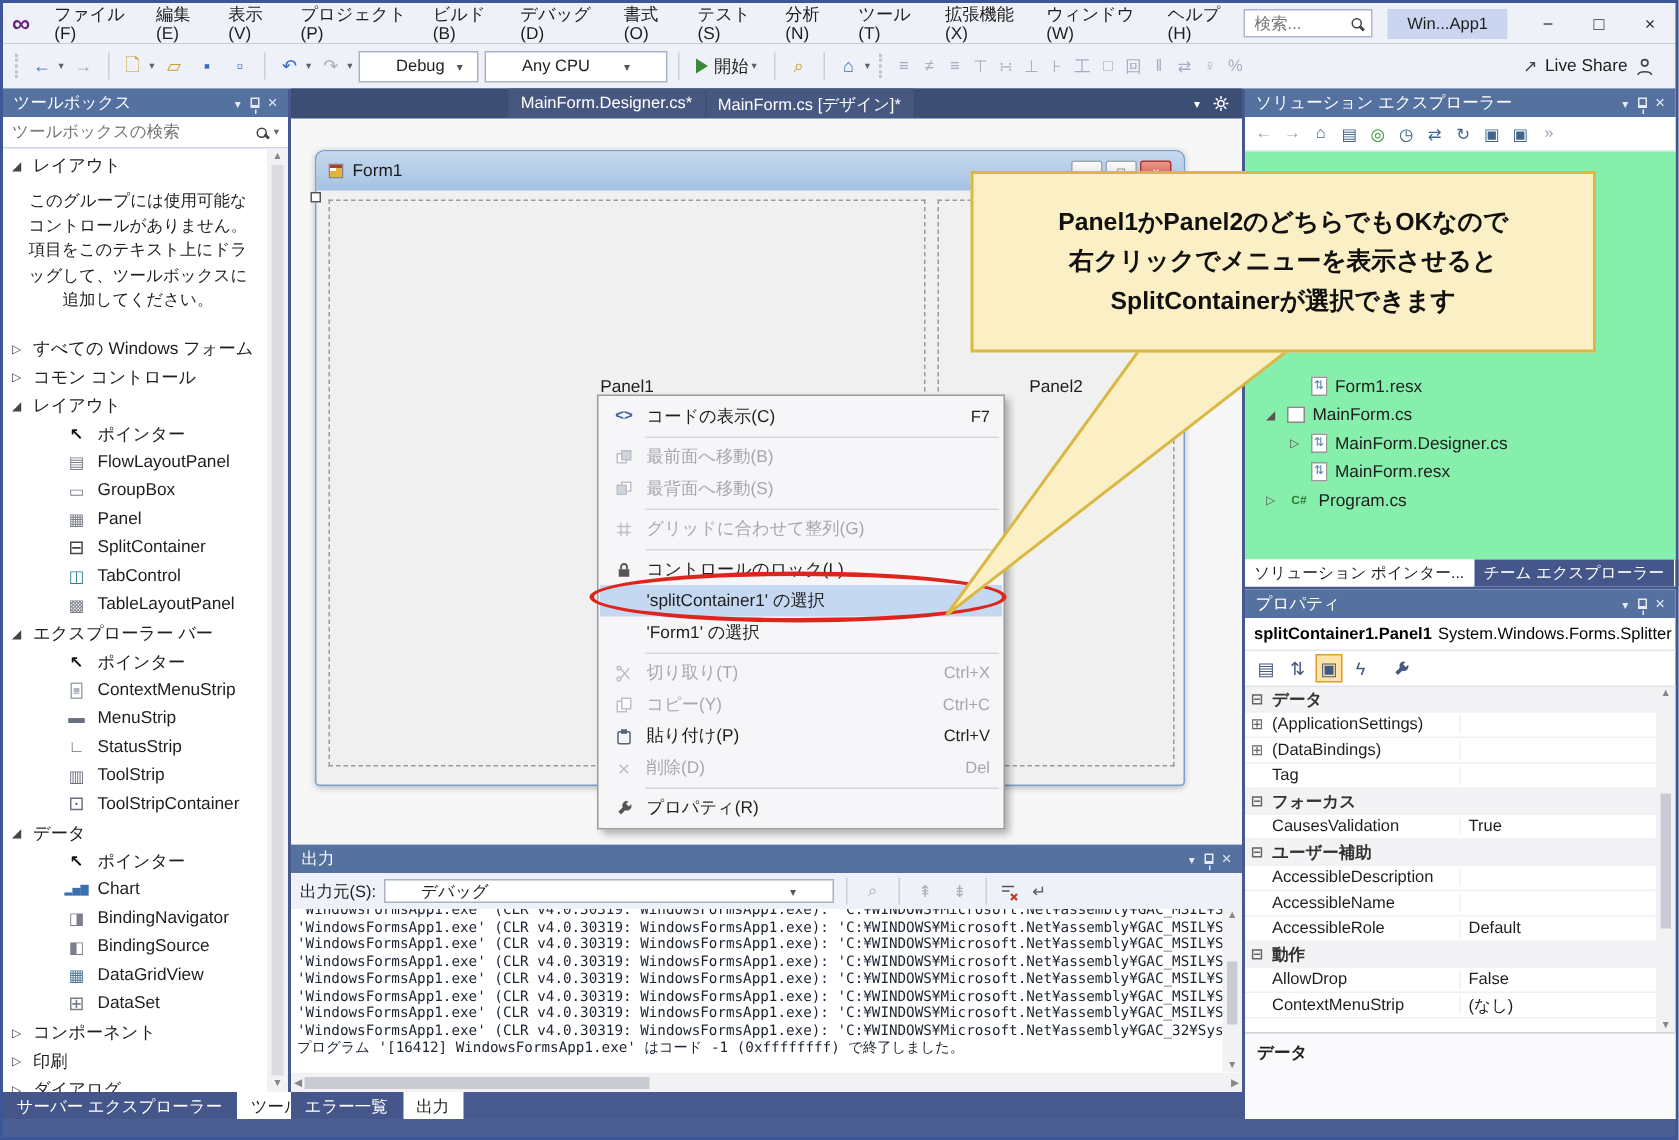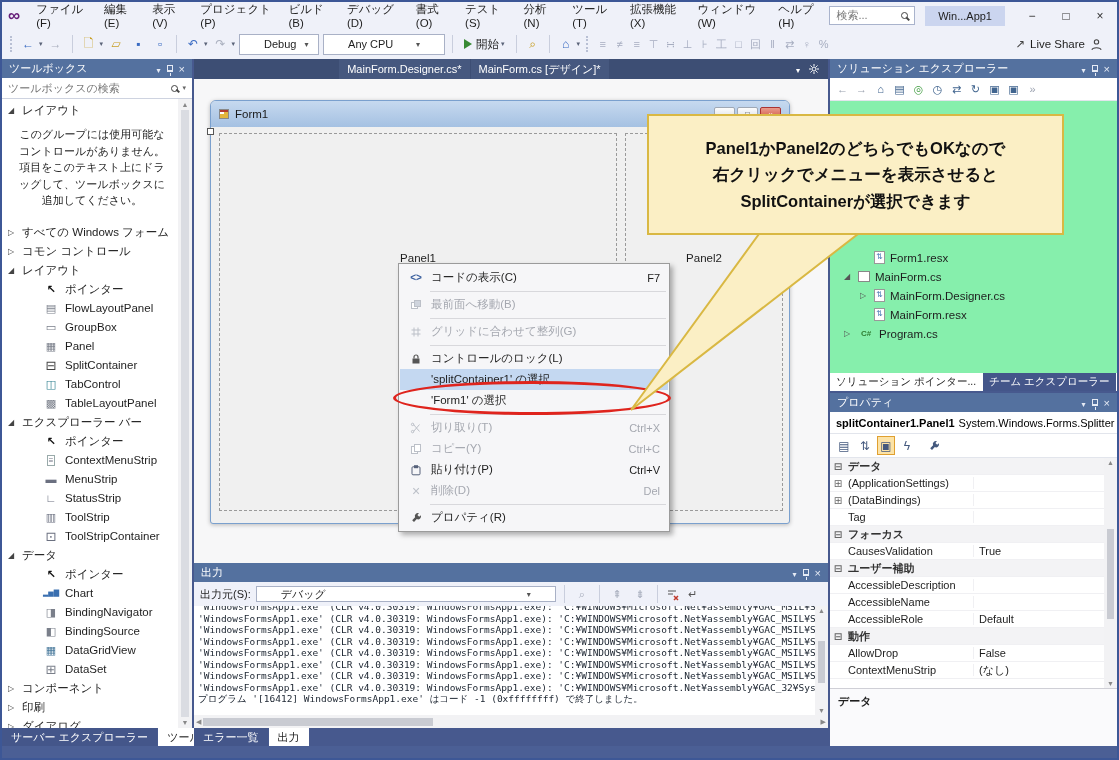--- a/index.html
+++ b/index.html
@@ -541,20 +541,32 @@
               <span class="mi-ic" data-icon="front">
                 <svg class="s-layers" viewBox="0 0 12 12">
                     <rect x="1.5" y="3.5" width="6" height="6" fill="#fff" stroke="currentColor"></rect>
                     <rect x="4.5" y="1.5" width="6" height="6" fill="#CFD4DD" stroke="currentColor"></rect>
                   </svg>
 
               </span>
               <span class="mi-lb">最前面へ移動(B)</span>
               <span class="mi-sc"></span>
             </div>
+              <div class="mi" data-type="item" data-state="disabled">
+              <span class="mi-ic" data-icon="back">
+
+                <svg class="s-layers2" viewBox="0 0 12 12">
+                    <rect x="4.5" y="1.5" width="6" height="6" fill="#fff" stroke="currentColor"></rect>
+                    <rect x="1.5" y="3.5" width="6" height="6" fill="#CFD4DD" stroke="currentColor"></rect>
+                  </svg>
+
+              </span>
+              <span class="mi-lb">最背面へ移動(S)</span>
+              <span class="mi-sc"></span>
+            </div>
               <div class="mi" data-type="sep">
               
               
               
             </div>
               <div class="mi" data-type="item" data-state="disabled">
               <span class="mi-ic" data-icon="align">
 
                 <svg class="s-grid" viewBox="0 0 12 12">
                     <path d="M1.5 4h9M1.5 8h9M4 1.5v9M8 1.5v9" stroke="currentColor" fill="none"></path>

